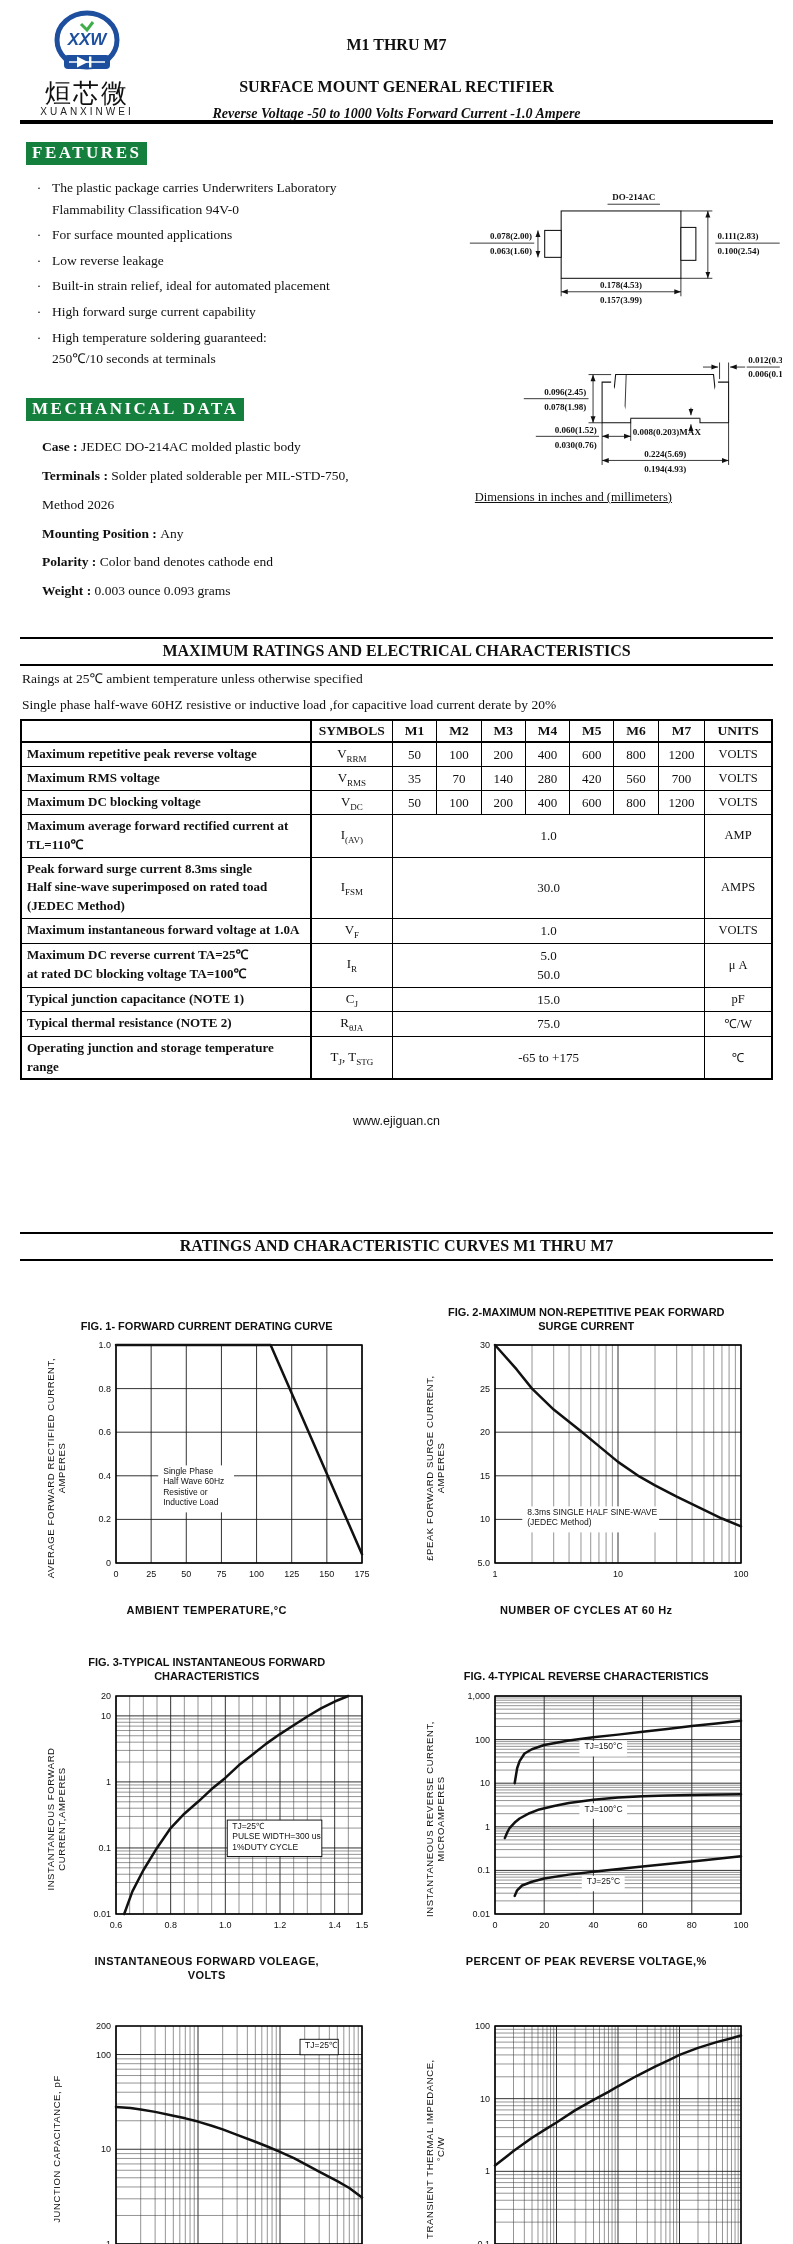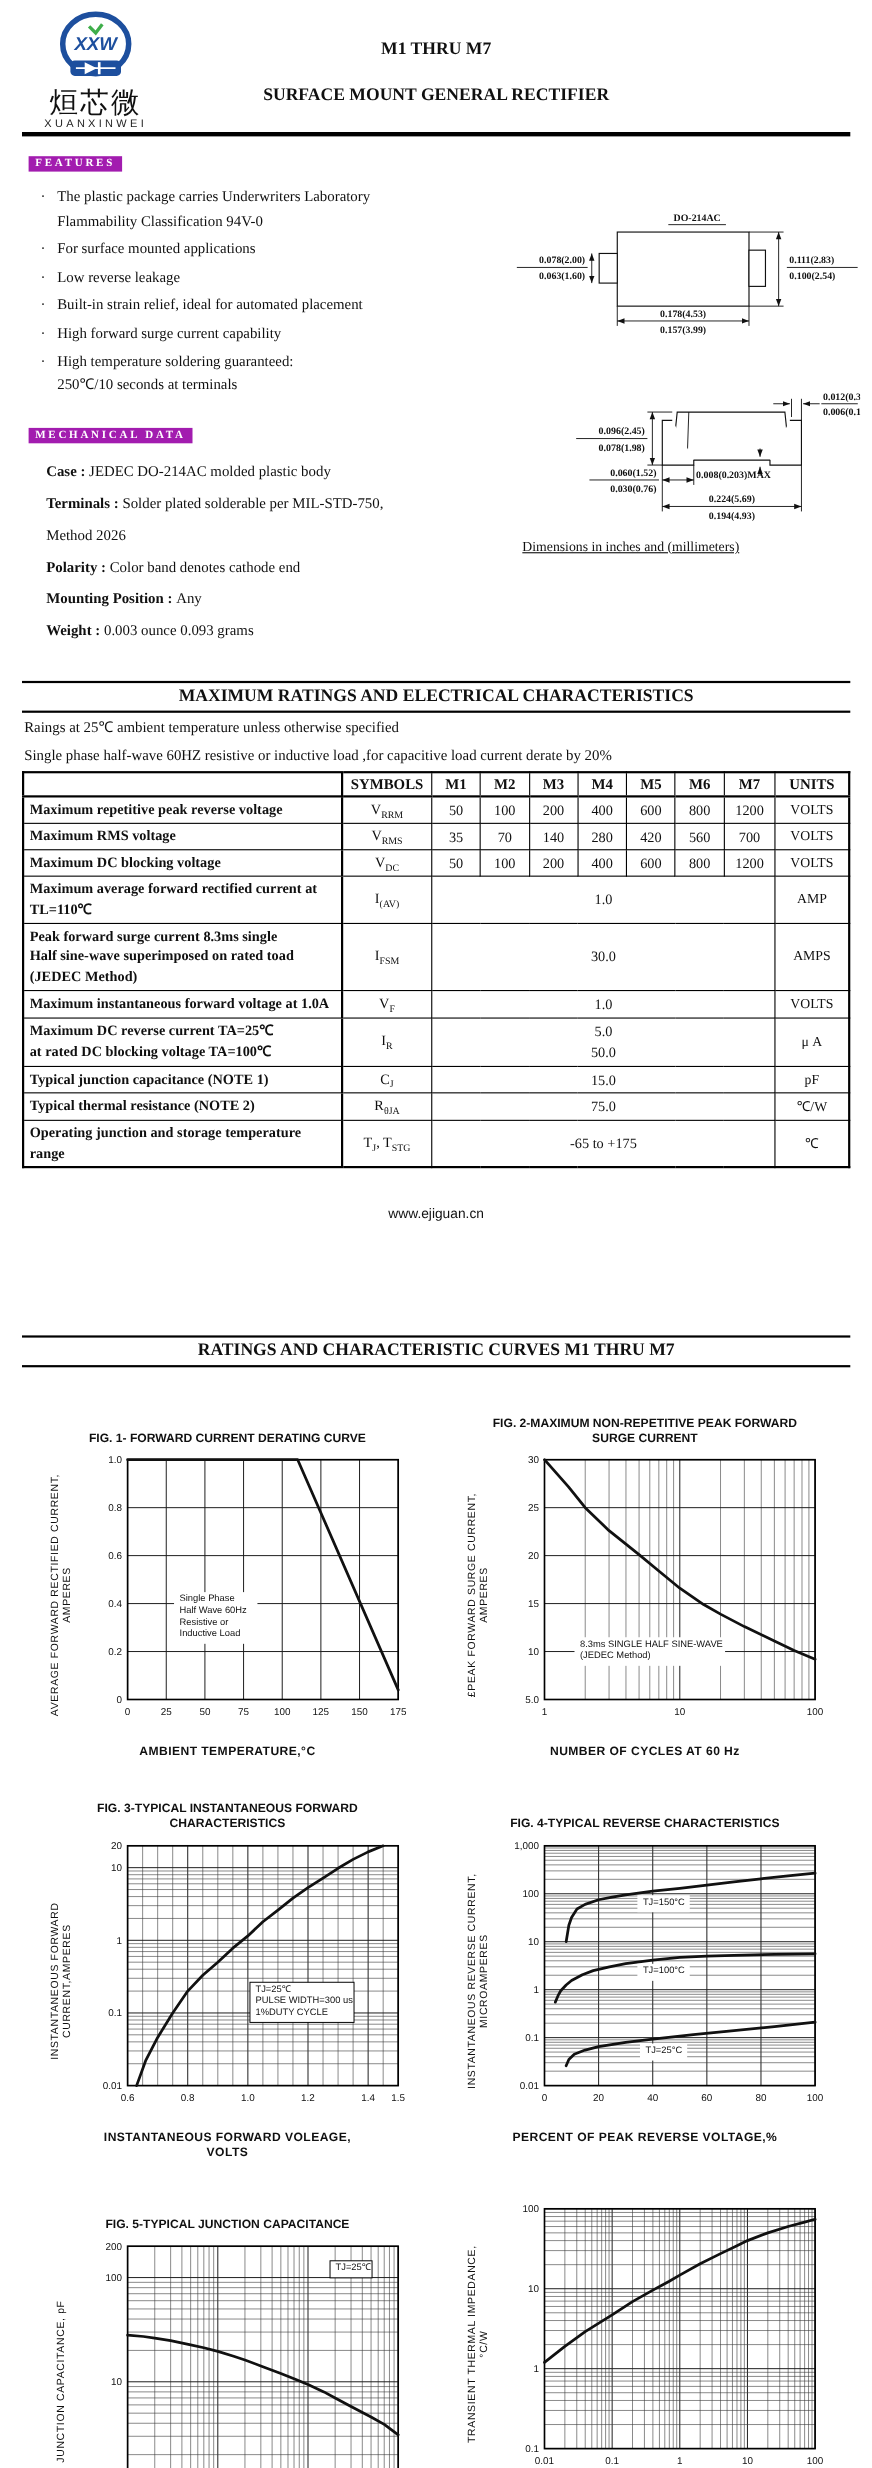--- a/index.html
+++ b/index.html
@@ -16,22 +16,22 @@
   .titles { position:absolute; left:0; right:0; top:30px; text-align:center; }
   .t1 { font-size:16px; font-weight:bold; }
   .t2 { font-size:16px; font-weight:bold; margin-top:24px; }
   .t3 { font-size:14px; font-weight:bold; font-style:italic; margin-top:10px; }
   .hrule { height:4px; background:#000; margin-top:2px; }
 
   
   .two-col { display:flex; margin-top:8px; }
   .left-col { width:47%; padding-left:6px; }
   .right-col { width:53%; padding-top:58px; text-align:center; }
-  .badge { display:inline-block; background:#a21caf; color:#fff; font-weight:bold;
-           font-size:10px; letter-spacing:2.5px; padding:1px 6px 2px 6px; margin:10px 0 8px 0; }
+  .badge { display:inline-block; background:#15803d; color:#fff; font-weight:bold;
+           font-size:17px; letter-spacing:2.5px; padding:1px 6px 2px 6px; margin:10px 0 8px 0; }
   .feat { display:flex; font-size:13.5px; line-height:1.6; margin:4px 0; }
   .feat .b { width:26px; text-align:center; flex:none; }
   .feat .t { white-space:pre-line; }
   .mech-row { font-size:13.5px; line-height:1.55; margin:8px 16px; white-space:pre-line; }
   .mech-row b { font-weight:bold; }
   .pkg-svg { display:block; margin:0 auto; }
   .pkg-caption { font-size:12.5px; margin-top:10px; text-align:center;text-decoration:underline; }
   svg text.dim { font-family:"Liberation Serif", serif; font-weight:bold; font-size:12px; fill:#111; }
   svg .ln { stroke:#111; stroke-width:1.1; fill:none; }
   svg .shape { stroke:#111; stroke-width:1.4; fill:#fff; }
@@ -89,20 +89,21 @@
         <line x1="21" y1="52" x2="57" y2="52" stroke="#fff" stroke-width="1.6"></line>
         <polygon points="29,46.5 29,57.5 40,52" fill="#fff"></polygon>
         <rect x="41" y="46.5" width="2.4" height="11" fill="#fff"></rect>
       </svg>
       <div class="logo-cn">烜芯微</div>
       <div class="logo-en">XUANXINWEI</div>
     </div>
     <div class="titles">
       <div class="t1">M1 THRU M7</div>
       <div class="t2">SURFACE MOUNT GENERAL RECTIFIER</div>
+      <div class="t3">Reverse Voltage -50 to 1000 Volts Forward Current -1.0 Ampere</div>
     </div>
   </div>
   <div class="hrule"></div>
 
   <div class="two-col">
     <div class="left-col">
       <span class="badge">FEATURES</span>
       <div id="features-list">
           <div class="feat">
             <span class="b">·</span>
@@ -129,22 +130,22 @@
             <span class="b">·</span>
             <span class="t">High temperature soldering guaranteed:
 250℃/10 seconds at terminals</span>
           </div>
         </div>
       <span class="badge" style="margin-top:24px;">MECHANICAL DATA</span>
       <div id="mech-list">
           <div class="mech-row"><b>Case : </b>JEDEC DO-214AC molded plastic body</div>
           <div class="mech-row"><b>Terminals : </b>Solder plated solderable per MIL-STD-750,</div>
           <div class="mech-row">Method 2026</div>
+          <div class="mech-row"><b>Mounting Position : </b>Any</div>
           <div class="mech-row"><b>Polarity : </b>Color band denotes cathode end</div>
-          <div class="mech-row"><b>Mounting Position : </b>Any</div>
           <div class="mech-row"><b>Weight : </b>0.003 ounce 0.093 grams</div>
         </div>
     </div>
 
     <div class="right-col">
 
       <svg class="pkg-svg" width="408" height="116" viewBox="0 0 545 155">
         <defs>
           <marker id="mA" markerWidth="9" markerHeight="8" refX="8" refY="4" orient="auto">
               <path d="M0,1 L8,4 L0,7 Z" fill="#111"></path>
@@ -598,21 +599,20 @@
               <text x="133.44" y="61.40172233787612" text-anchor="start" font-family="Liberation Sans, sans-serif" font-size="8.5" fill="#111">TJ=150°C</text>
               <rect x="128.44" y="115.27866634963294" width="47.6" height="15.5" fill="#fff" stroke="none" stroke-width="0.9"></rect>
               <text x="133.44" y="123.77866634963294" text-anchor="start" font-family="Liberation Sans, sans-serif" font-size="8.5" fill="#111">TJ=100°C</text>
               <rect x="130.79000000000002" y="187.7749078109496" width="42.9" height="15.5" fill="#fff" stroke="none" stroke-width="0.9"></rect>
               <text x="135.79000000000002" y="196.2749078109496" text-anchor="start" font-family="Liberation Sans, sans-serif" font-size="8.5" fill="#111">TJ=25°C</text>
             </svg>
           </div>
           <div class="fig-xlabel">PERCENT OF PEAK REVERSE VOLTAGE,%</div>
         </div>
         <div class="fig">
-          <div class="fig-title">FIG. 5-TYPICAL JUNCTION CAPACITANCE</div>
           <div class="fig-body">
             <div class="fig-ylabel">
               <span>JUNCTION CAPACITANCE, pF</span>
             </div>
             <svg width="300" height="262" viewBox="0 0 300 262">
               <line x1="44" y1="8" x2="44" y2="226" stroke="#1c1c1c" stroke-width="0.9"></line>
               <line x1="68.68445964444646" y1="8" x2="68.68445964444646" y2="226" stroke="#3c3c3c" stroke-width="0.55"></line>
               <line x1="83.12394288701232" y1="8" x2="83.12394288701232" y2="226" stroke="#3c3c3c" stroke-width="0.55"></line>
               <line x1="93.36891928889291" y1="8" x2="93.36891928889291" y2="226" stroke="#3c3c3c" stroke-width="0.55"></line>
               <line x1="101.31554035555354" y1="8" x2="101.31554035555354" y2="226" stroke="#3c3c3c" stroke-width="0.55"></line>

